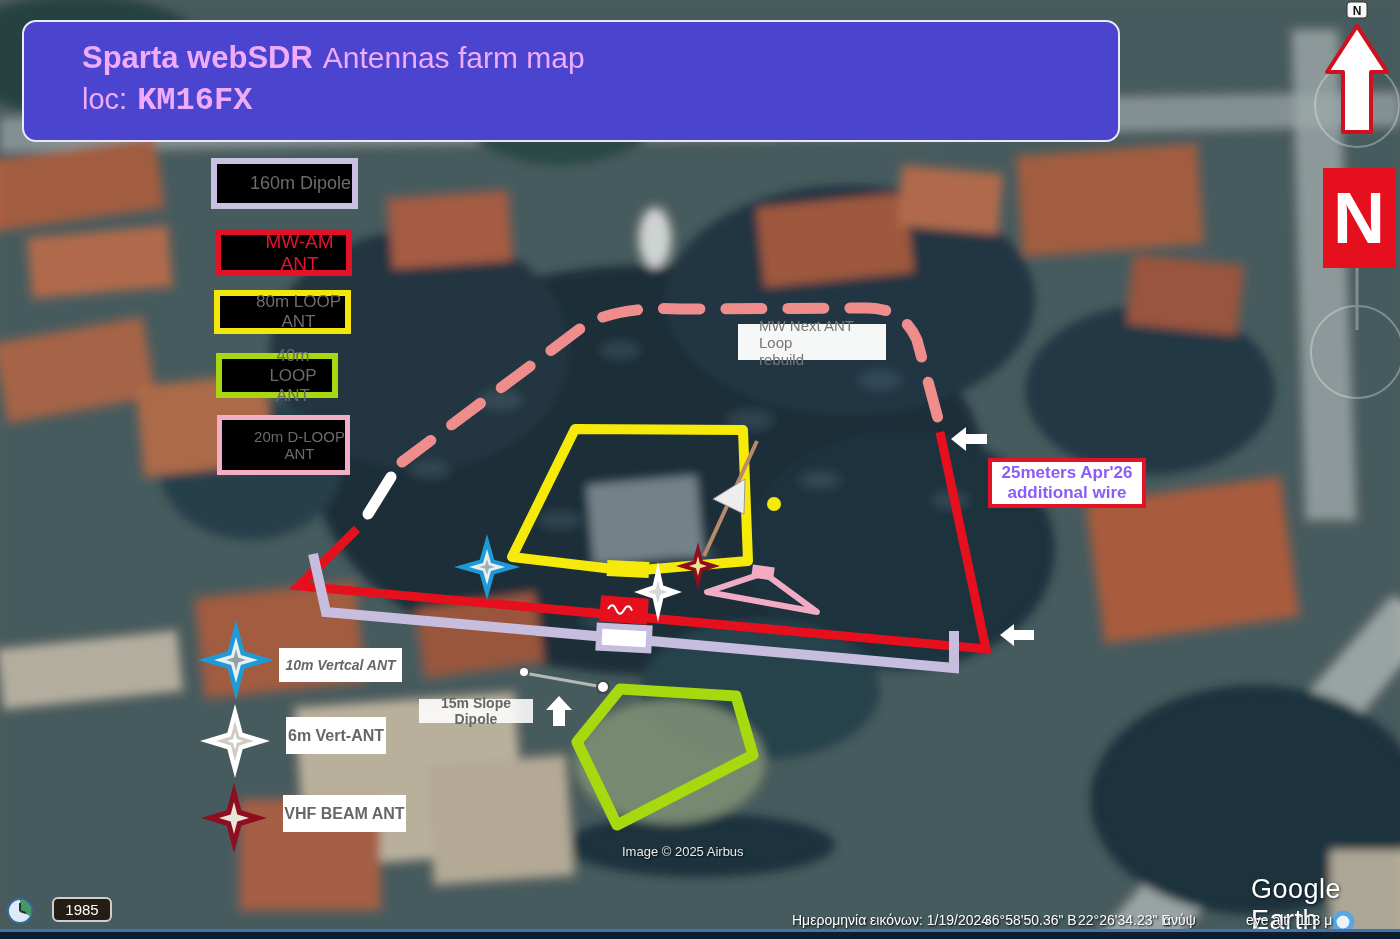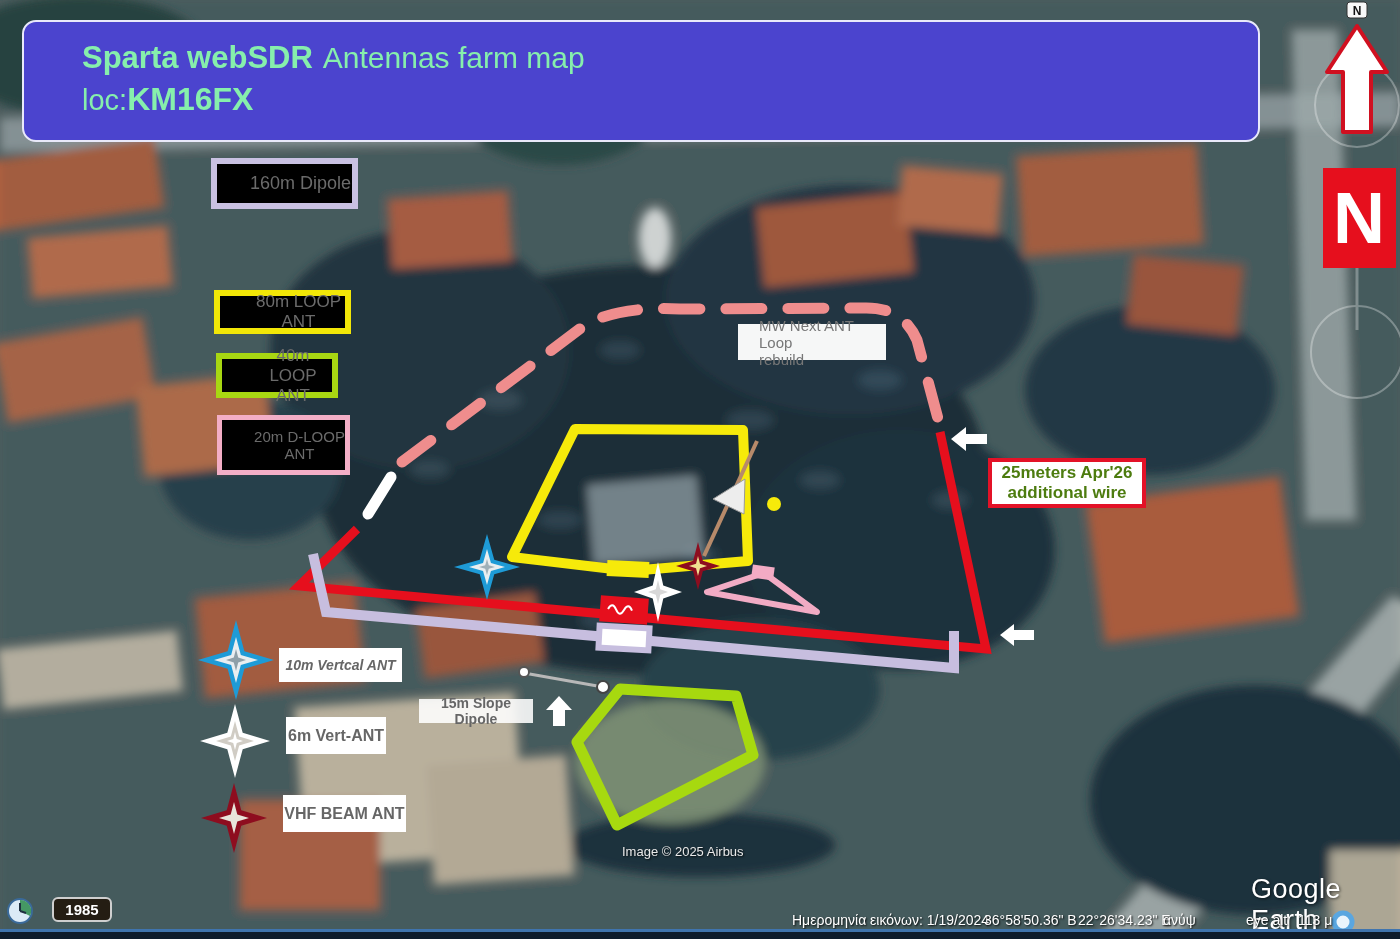--- a/index.html
+++ b/index.html
@@ -6,29 +6,29 @@
   #stage{
     position:relative;width:1400px;height:939px;overflow:hidden;
     font-family:"Liberation Sans","DejaVu Sans",sans-serif;
     background:#51605f;
   }
   #scene{position:absolute;left:0;top:0;width:1400px;height:939px;}
   .abs{position:absolute;}
 
   
   .banner{
-    left:22px;top:20px;width:1238px;height:122px;
+    left:22px;top:20px;width:1098px;height:122px;
     background:#4b44ce;border:2px solid #e9e9fa;border-radius:14px;
-    color:#86efac;box-sizing:border-box;padding:16px 0 0 58px;
+    color:#f0abfc;box-sizing:border-box;padding:16px 0 0 58px;
   }
   .banner .l1{font-size:30px;line-height:40px;}
   .banner .l1 .b{font-weight:bold;font-size:31px;}
   .banner .l1 .r{margin-left:10px;}
   .banner .l2{font-size:29px;line-height:42px;}
-  .banner .l2 .b{font-weight:bold;font-size:32px;margin-left:0;}
+  .banner .l2 .b{font-weight:bold;font-size:32px;margin-left:10px;font-family:Liberation Mono, monospace;}
 
   
   .legend-box{
     background:#000000;display:flex;align-items:center;justify-content:center;
     font-weight:normal;color:#6b6b6b;text-align:center;box-sizing:border-box;padding-left:32px;
   }
   .lg1{left:211px;top:158px;width:147px;height:51px;border:6px solid #c9c1e2;font-size:18px;}
   .lg2{left:215px;top:229px;width:137px;height:47px;border:6px solid #e31227;font-size:19px;color:#e8112d;}
   .lg3{left:214px;top:290px;width:137px;height:44px;border:6px solid #f2e707;font-size:17px;}
   .lg4{left:216px;top:353px;width:122px;height:45px;border:6px solid #a8d712;font-size:17px;}
@@ -36,35 +36,35 @@
 
   
   .map-label{
     background:#fff;color:#666;font-weight:bold;text-align:center;
     display:flex;align-items:center;justify-content:center;box-sizing:border-box;
   }
   .mw-next{left:738px;top:324px;width:148px;height:36px;background:rgba(255,255,255,.96);
     color:#777;font-weight:normal;font-size:15px;line-height:17px;justify-content:flex-start;
     text-align:left;padding-left:21px;}
   .wire25{left:988px;top:458px;width:158px;height:50px;border:4px solid #e31227;
-    color:#4d7c0f;font-size:17px;line-height:20px;}
+    color:#8b5cf6;font-size:17px;line-height:20px;}
   .v10{left:279px;top:648px;width:123px;height:34px;font-size:14px;font-style:italic;}
   .v6{left:286px;top:717px;width:100px;height:37px;font-size:16px;}
   .vhf{left:283px;top:795px;width:123px;height:37px;font-size:16px;}
   .slope{left:419px;top:699px;width:114px;height:24px;font-size:14px;background:rgba(255,255,255,.88);}
 
   
   .status{color:#fff;font-size:14px;top:912px;text-shadow:1px 1px 2px rgba(0,0,0,.95);white-space:pre;}
   .credit{left:622px;top:844px;color:#e9e9e9;font-size:13px;text-shadow:1px 1px 2px rgba(0,0,0,.8);}
   .ge-watermark{left:1251px;top:874px;color:#fff;font-size:27px;font-weight:500;
     letter-spacing:.5px;text-shadow:1px 1px 3px rgba(0,0,0,.6);}
   .year-chip{
     left:52px;top:897px;width:60px;height:25px;border-radius:6px;
     background:#241d13;border:2px solid #cfcfcf;box-sizing:border-box;
-    color:#fff;font-weight:bold;font-size:15px;display:flex;align-items:center;justify-content:center;
+    color:#fff;font-weight:normal;font-size:15px;display:flex;align-items:center;justify-content:center;
   }
   .bottom-line{left:0;top:929px;width:1400px;height:3px;background:#3f74ae;}
   .bottom-bar{left:0;top:932px;width:1400px;height:7px;background:#0e1c2c;}
 </style>
 </head>
 <body>
 
 <div id="stage">
 
   <svg id="scene" viewBox="0 0 1400 939">
@@ -254,20 +254,23 @@
       <span class="b">Sparta webSDR</span><span class="r">Antennas farm map</span>
     </div>
     <div class="l2">
       <span>loc:</span><span class="b">KM16FX</span>
     </div>
   </div>
 
   <div class="abs legend-box lg1">
       <span>160m Dipole</span>
     </div>
+  <div class="abs legend-box lg2">
+      <span>MW-AM ANT</span>
+    </div>
   <div class="abs legend-box lg3">
       <span>80m LOOP ANT</span>
     </div>
   <div class="abs legend-box lg4">
       <span>40m LOOP ANT</span>
     </div>
   <div class="abs legend-box lg5">
       <span>20m D-LOOP ANT</span>
     </div>
 

